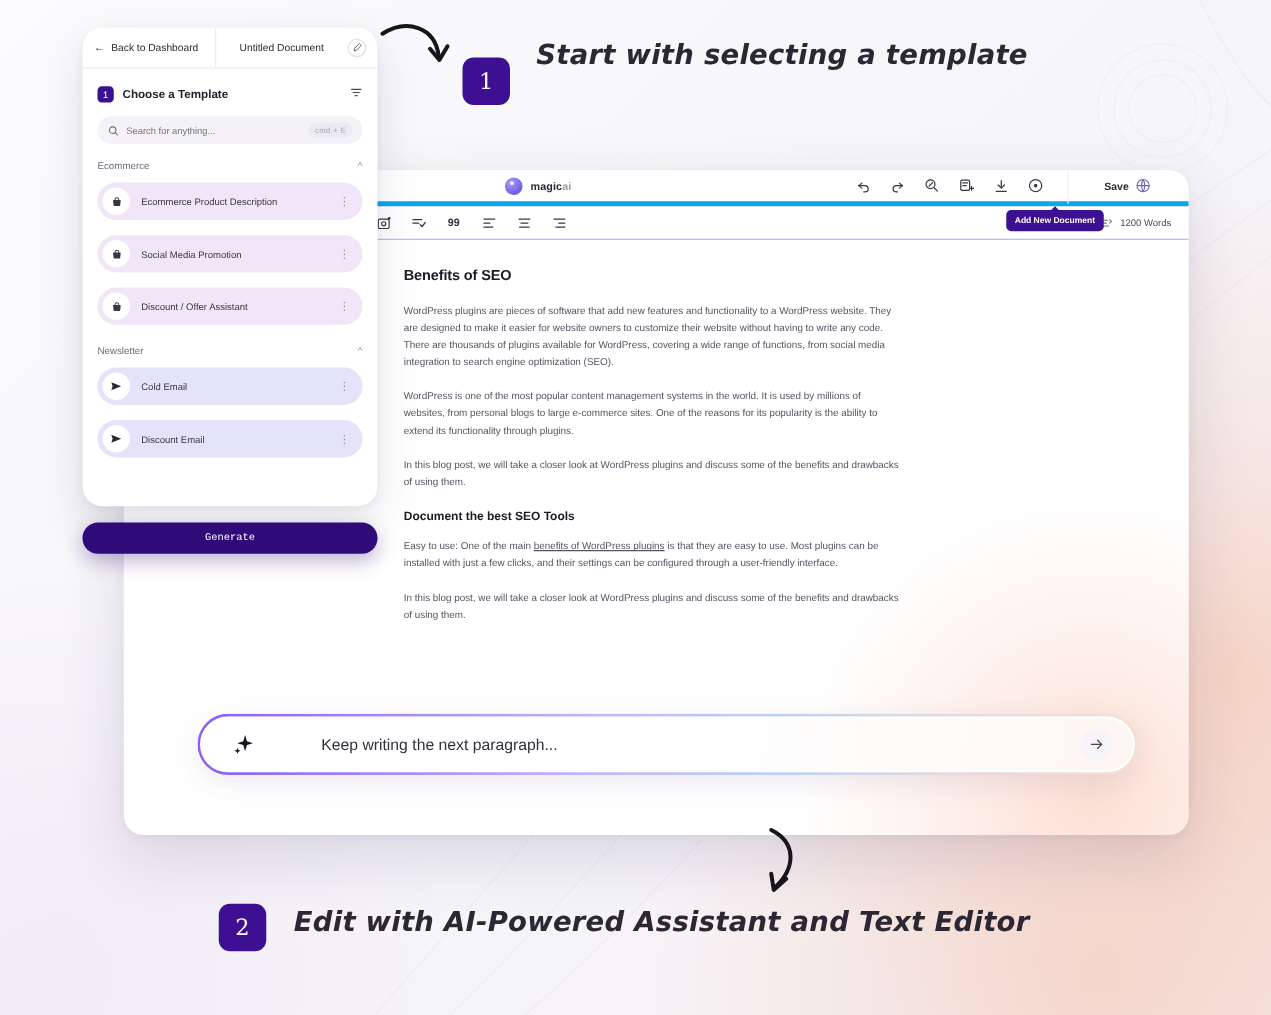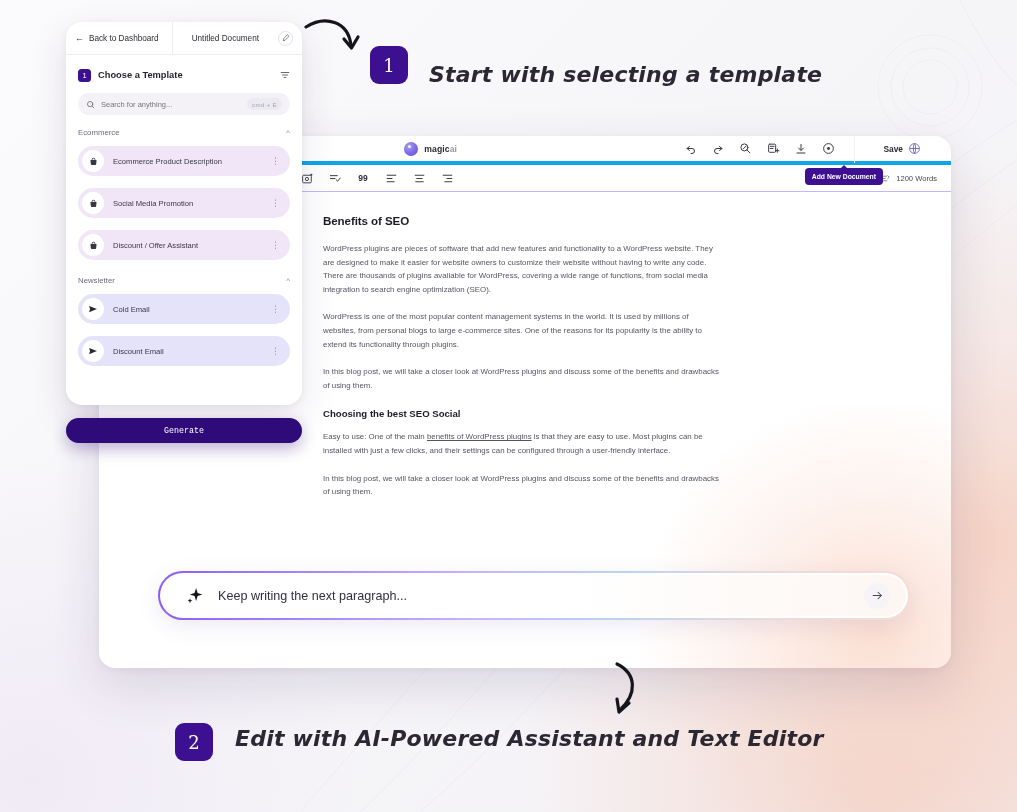--- a/index.html
+++ b/index.html
@@ -257,21 +257,21 @@
   .promptbar-inner {
     flex:1; height:100%; border-radius:23px;
     background: linear-gradient(100deg,#ffffff 55%, #fdf6f3 100%);
     display:flex; align-items:center;
     padding: 0 16px 0 22px;
     gap:14px;
   }
   .prompt-input {
     flex:1; border:none; outline:none; background:transparent;
     font-family:"Liberation Sans", sans-serif;
-    font-size:12.6px; color:#33303c;
+    font-size:12.6px; color:#33303c;margin-left:39px;
   }
   .send-circle {
     width:26px; height:26px; border-radius:50%;
     background:#f6f4f8;
     display:flex; align-items:center; justify-content:center;
     flex:none; cursor:pointer;
   }
 
   
   .step-chip {
@@ -291,21 +291,21 @@
   .anno-text {
     position:absolute;
     font-family:"DejaVu Sans", sans-serif;
     font-style:italic;
     font-weight:700;
     color:#2b2733;
     letter-spacing:.2px;
     z-index:9;
     white-space:nowrap;
   }
-  #anno1 { left:429px; top:62px; font-size:22px; }
+  #anno1 { left:429px; top:32px; font-size:22px; }
   #anno2 { left:235px; top:738px; transform:translateY(-50%); font-size:22px; }
 
   .arrow-svg { position:absolute; z-index:9; pointer-events:none; }
   #arrowTop { left:303px; top:17px; }
   #arrowBottom { left:605px; top:660px; }
 </style>
 </head>
 <body>
 
 <div class="bg-base"></div>
@@ -452,21 +452,21 @@
       <span>1200 Words</span>
     </div>
   </div>
 
   <div class="doc">
     <div class="doc-inner">
       <h2>Benefits of SEO</h2>
       <p>WordPress plugins are pieces of software that add new features and functionality to a WordPress website. They are designed to make it easier for website owners to customize their website without having to write any code. There are thousands of plugins available for WordPress, covering a wide range of functions, from social media integration to search engine optimization (SEO).</p>
       <p>WordPress is one of the most popular content management systems in the world. It is used by millions of websites, from personal blogs to large e-commerce sites. One of the reasons for its popularity is the ability to extend its functionality through plugins.</p>
       <p>In this blog post, we will take a closer look at WordPress plugins and discuss some of the benefits and drawbacks of using them.</p>
-      <h3>Choosing the best SEO Social</h3>
+      <h3>Document the best SEO Tools</h3>
       <p><span>Easy to use: One of the main </span><u>benefits of WordPress plugins</u><span> is that they are easy to use. Most plugins can be installed with just a few clicks, and their settings can be configured through a user-friendly interface.</span></p>
       <p>In this blog post, we will take a closer look at WordPress plugins and discuss some of the benefits and drawbacks of using them.</p>
     </div>
   </div>
 </div>
 
 <div class="promptbar">
   <div class="promptbar-inner">
     <svg width="20" height="20" viewBox="0 0 24 24">
       <path d="M14.5 2.5 L16.3 8.4 L22 10.2 L16.3 12 L14.5 18 L12.7 12 L7 10.2 L12.7 8.4 Z" fill="#17141d"></path>

